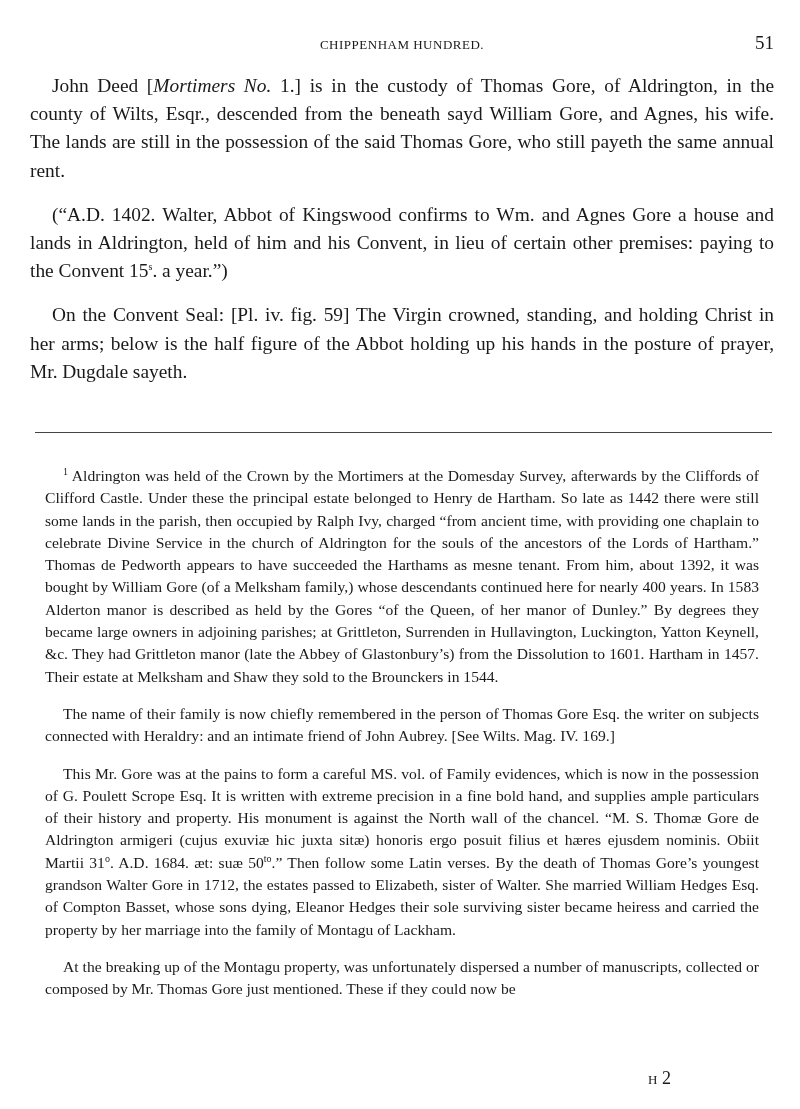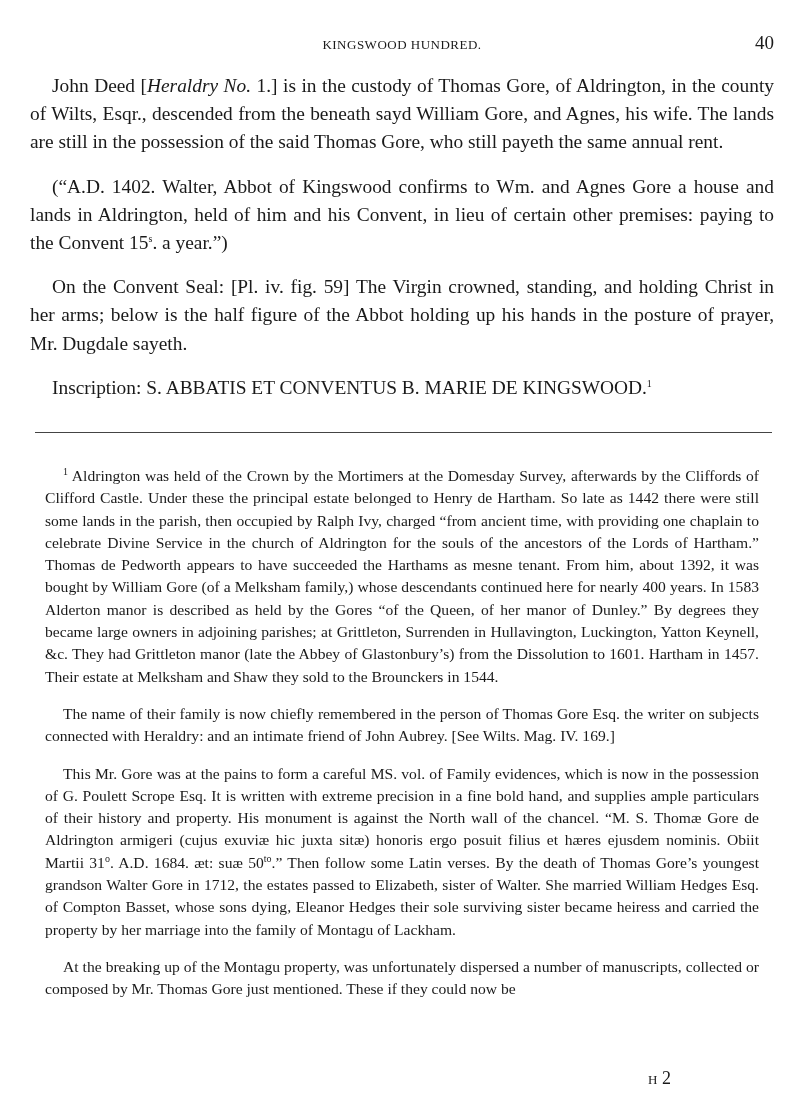--- a/index.html
+++ b/index.html
@@ -92,29 +92,28 @@
     }
     .sig .small { font-size: 13px; }
     i.it { font-style: italic; }
   </style>
 </head>
 <body>
 
 <div class="page">
 
   <div class="running-head">
-    <div class="running-title">KINGSWOOD HUNDRED.</div>
-    <div class="page-number">40</div>
+    <div class="running-title">CHIPPENHAM HUNDRED.</div>
+    <div class="page-number">51</div>
   </div>
 
   <div class="main-text">
-    <p><span>John Deed [</span><i class="it">Heraldry No.</i><span> 1.] is in the custody of Thomas Gore, of Aldrington, in the county of Wilts, Esqr., descended from the beneath sayd William Gore, and Agnes, his wife.  The lands are still in the possession of the said Thomas Gore, who still payeth the same annual rent.</span></p>
+    <p><span>John Deed [</span><i class="it">Mortimers No.</i><span> 1.] is in the custody of Thomas Gore, of Aldrington, in the county of Wilts, Esqr., descended from the beneath sayd William Gore, and Agnes, his wife.  The lands are still in the possession of the said Thomas Gore, who still payeth the same annual rent.</span></p>
     <p class="cont"><span>(“A.D. 1402. Walter, Abbot of Kingswood confirms to Wm. and Agnes Gore a house and lands in Aldrington, held of him and his Convent, in lieu of certain other premises: paying to the Convent 15</span><span class="sup">s</span><span>. a year.”)</span></p>
     <p class="cont">On the Convent Seal: [Pl. iv. fig. 59] The Virgin crowned, standing, and holding Christ in her arms; below is the half figure of the Abbot holding up his hands in the posture of prayer, Mr. Dugdale sayeth.</p>
-    <p class="cont"><span>Inscription: S. ABBATIS ET CONVENTUS B. MARIE DE KINGSWOOD.</span><span class="sup">1</span></p>
   </div>
 
   <div class="rule"></div>
 
   <div class="footnotes">
     <p><span class="sup">1</span><span> Aldrington was held of the Crown by the Mortimers at the Domesday Survey, afterwards by the Cliffords of Clifford Castle.  Under these the principal estate belonged to Henry de Hartham. So late as 1442 there were still some lands in the parish, then occupied by Ralph Ivy, charged “from ancient time, with providing one chaplain to celebrate Divine Service in the church of Aldrington for the souls of the ancestors of the Lords of Hartham.”  Thomas de Pedworth appears to have succeeded the Harthams as mesne tenant.  From him, about 1392, it was bought by William Gore (of a Melksham family,) whose descendants continued here for nearly 400 years. In 1583 Alderton manor is described as held by the Gores “of the Queen, of her manor of Dunley.”  By degrees they became large owners in adjoining parishes; at Grittleton, Surrenden in Hullavington, Luckington, Yatton Keynell, &amp;c.  They had Grittleton manor (late the Abbey of Glastonbury’s) from the Dissolution to 1601.  Hartham in 1457.  Their estate at Melksham and Shaw they sold to the Brounckers in 1544.</span></p>
     <p class="spaced">The name of their family is now chiefly remembered in the person of Thomas Gore Esq. the writer on subjects connected with Heraldry: and an intimate friend of John Aubrey.  [See Wilts. Mag. IV. 169.]</p>
     <p class="spaced"><span>This Mr. Gore was at the pains to form a careful MS. vol. of Family evidences, which is now in the possession of G. Poulett Scrope Esq.  It is written with extreme precision in a fine bold hand, and supplies ample particulars of their history and property.  His monument is against the North wall of the chancel.  “M. S. Thomæ Gore de Aldrington armigeri (cujus exuviæ hic juxta sitæ) honoris ergo posuit filius et hæres ejusdem nominis.  Obiit Martii 31</span><span class="sup">o</span><span>. A.D. 1684. æt: suæ 50</span><span class="sup">to</span><span>.”  Then follow some Latin verses.  By the death of Thomas Gore’s youngest grandson Walter Gore in 1712, the estates passed to Elizabeth, sister of Walter.  She married William Hedges Esq. of Compton Basset, whose sons dying, Eleanor Hedges their sole surviving sister became heiress and carried the property by her marriage into the family of Montagu of Lackham.</span></p>
     <p class="spaced">At the breaking up of the Montagu property, was unfortunately dispersed a number of manuscripts, collected or composed by Mr. Thomas Gore just mentioned.  These if they could now be</p>
   </div>

